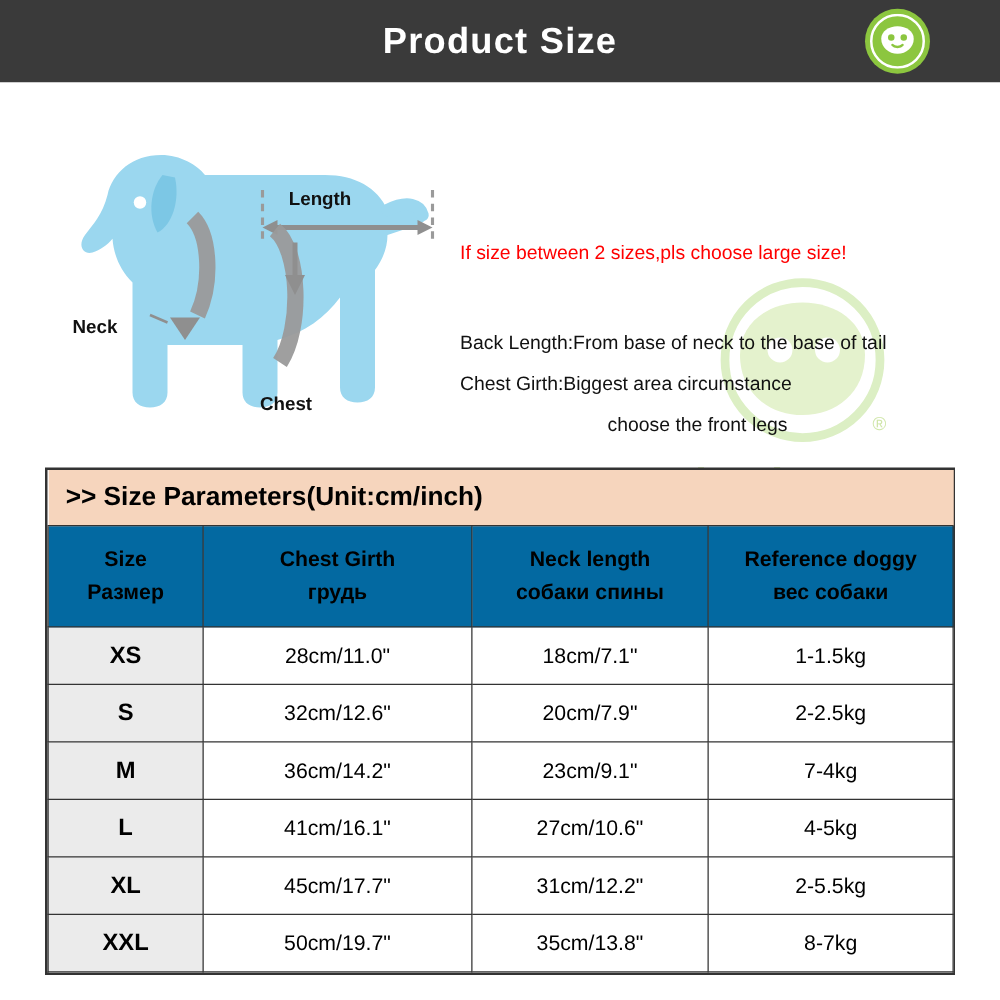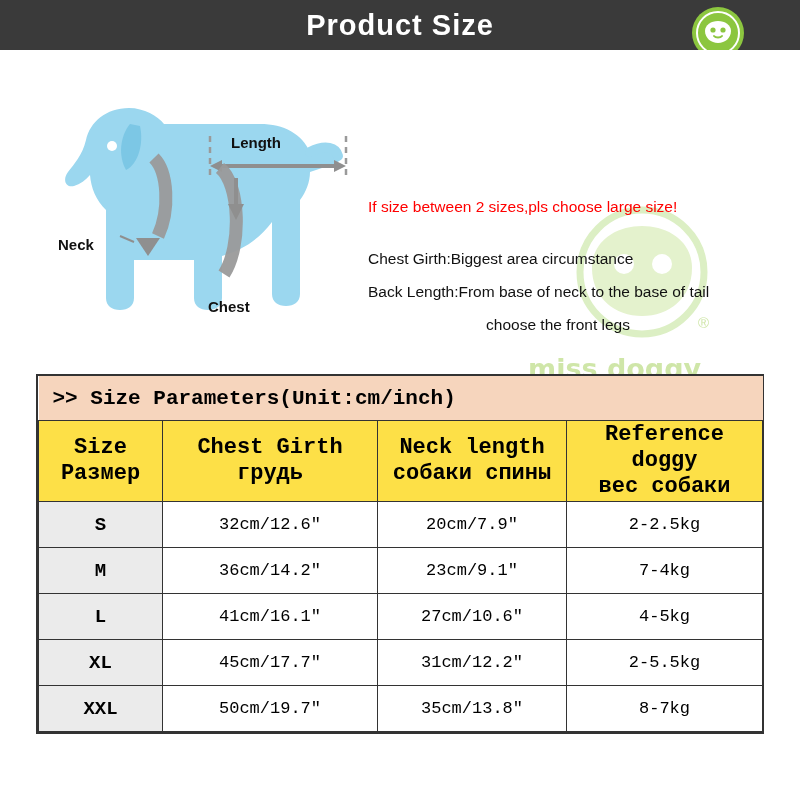--- a/index.html
+++ b/index.html
@@ -11,21 +11,21 @@
     height: 800px;
     background: #ffffff;
     font-family: "Liberation Sans", sans-serif;
     overflow: hidden;
     position: relative;
   }
 
   
   .header {
     position: relative;
-    height: 50px;
+    height: 66px;
     background: #3a3a3a;
     display: flex;
     align-items: center;
     justify-content: center;
   }
   .header-title {
     color: #ffffff;
     font-size: 29px;
     font-weight: bold;
     letter-spacing: 1px;
@@ -76,21 +76,20 @@
   }
 
   
   .notice {
     position: absolute;
     left: 368px;
     top: 128px;
     color: #ff0000;
     font-size: 15.5px;
     white-space: nowrap;
-    margin-top: 20px;
   }
   .desc {
     position: absolute;
     left: 368px;
     top: 192px;
     width: 420px;
     color: #111111;
     font-size: 15.5px;
     line-height: 33px;
   }
@@ -103,45 +102,44 @@
     left: 36px;
     top: 374px;
     width: 728px;
     border: 2px solid #333333;
     box-sizing: border-box;
   }
   table {
     border-collapse: collapse;
     width: 100%;
     table-layout: fixed;
-    font-family: Liberation Mono, monospace;
   }
   td, th {
     border: 1px solid #333333;
     text-align: center;
     font-size: 17px;
     color: #000000;
     padding: 0;
   }
   .title-row td {
     background: #f6d5bd;
     height: 44px;
     text-align: left;
     padding-left: 14px;
     font-size: 21px;
     font-weight: bold;
     border-left: none;
     border-right: none;
     border-top: none;
   }
   .head-row td {
-    background: #fde047;
+    background: #0369a1;
     height: 80px;
     font-weight: bold;
-    font-size: 22px;
+    font-size: 17px;
     line-height: 26px;
   }
   .body-row td {
     height: 45px;
     font-size: 17px;
     background: #ffffff;
   }
   .body-row td.size-cell {
     background: #ebebeb;
     font-weight: bold;
@@ -229,22 +227,22 @@
 
     <path d="M186 108 C206 124 208 186 190 214" stroke="#9a9a9a" stroke-width="13" fill="none" opacity="0.95"></path>
     <line x1="202" y1="118" x2="202" y2="148" stroke="#8f8f8f" stroke-width="4"></line>
     <polygon points="202,160 194,144 210,144" fill="#8f8f8f"></polygon>
     <text x="174" y="252" font-size="15" font-weight="bold" font-family="Liberation Sans, sans-serif" fill="#111111">Chest</text>
   </svg>
 
   <div class="notice">If size between 2 sizes,pls choose large size!</div>
 
   <div class="desc">
+    <div>Back Length:From base of neck to the base of tail</div>
     <div>Chest Girth:Biggest area circumstance</div>
-    <div>Back Length:From base of neck to the base of tail</div>
     <div class="indent">choose the front legs</div>
   </div>
 </div>
 
 <div class="table-wrap">
   <table>
     <colgroup>
       <col class="col1">
         <col class="col2">
         <col class="col3">
@@ -267,20 +265,26 @@
           <div>Neck length</div>
           <div>собаки спины</div>
         </td>
         <td>
           <div>Reference doggy</div>
           <div>вес собаки</div>
         </td>
       </tr>
 
       <tr class="body-row">
+        <td class="size-cell">XS</td>
+        <td>28cm/11.0"</td>
+        <td>18cm/7.1"</td>
+        <td>1-1.5kg</td>
+      </tr>
+      <tr class="body-row">
         <td class="size-cell">S</td>
         <td>32cm/12.6"</td>
         <td>20cm/7.9"</td>
         <td>2-2.5kg</td>
       </tr>
       <tr class="body-row">
         <td class="size-cell">M</td>
         <td>36cm/14.2"</td>
         <td>23cm/9.1"</td>
         <td>7-4kg</td>

